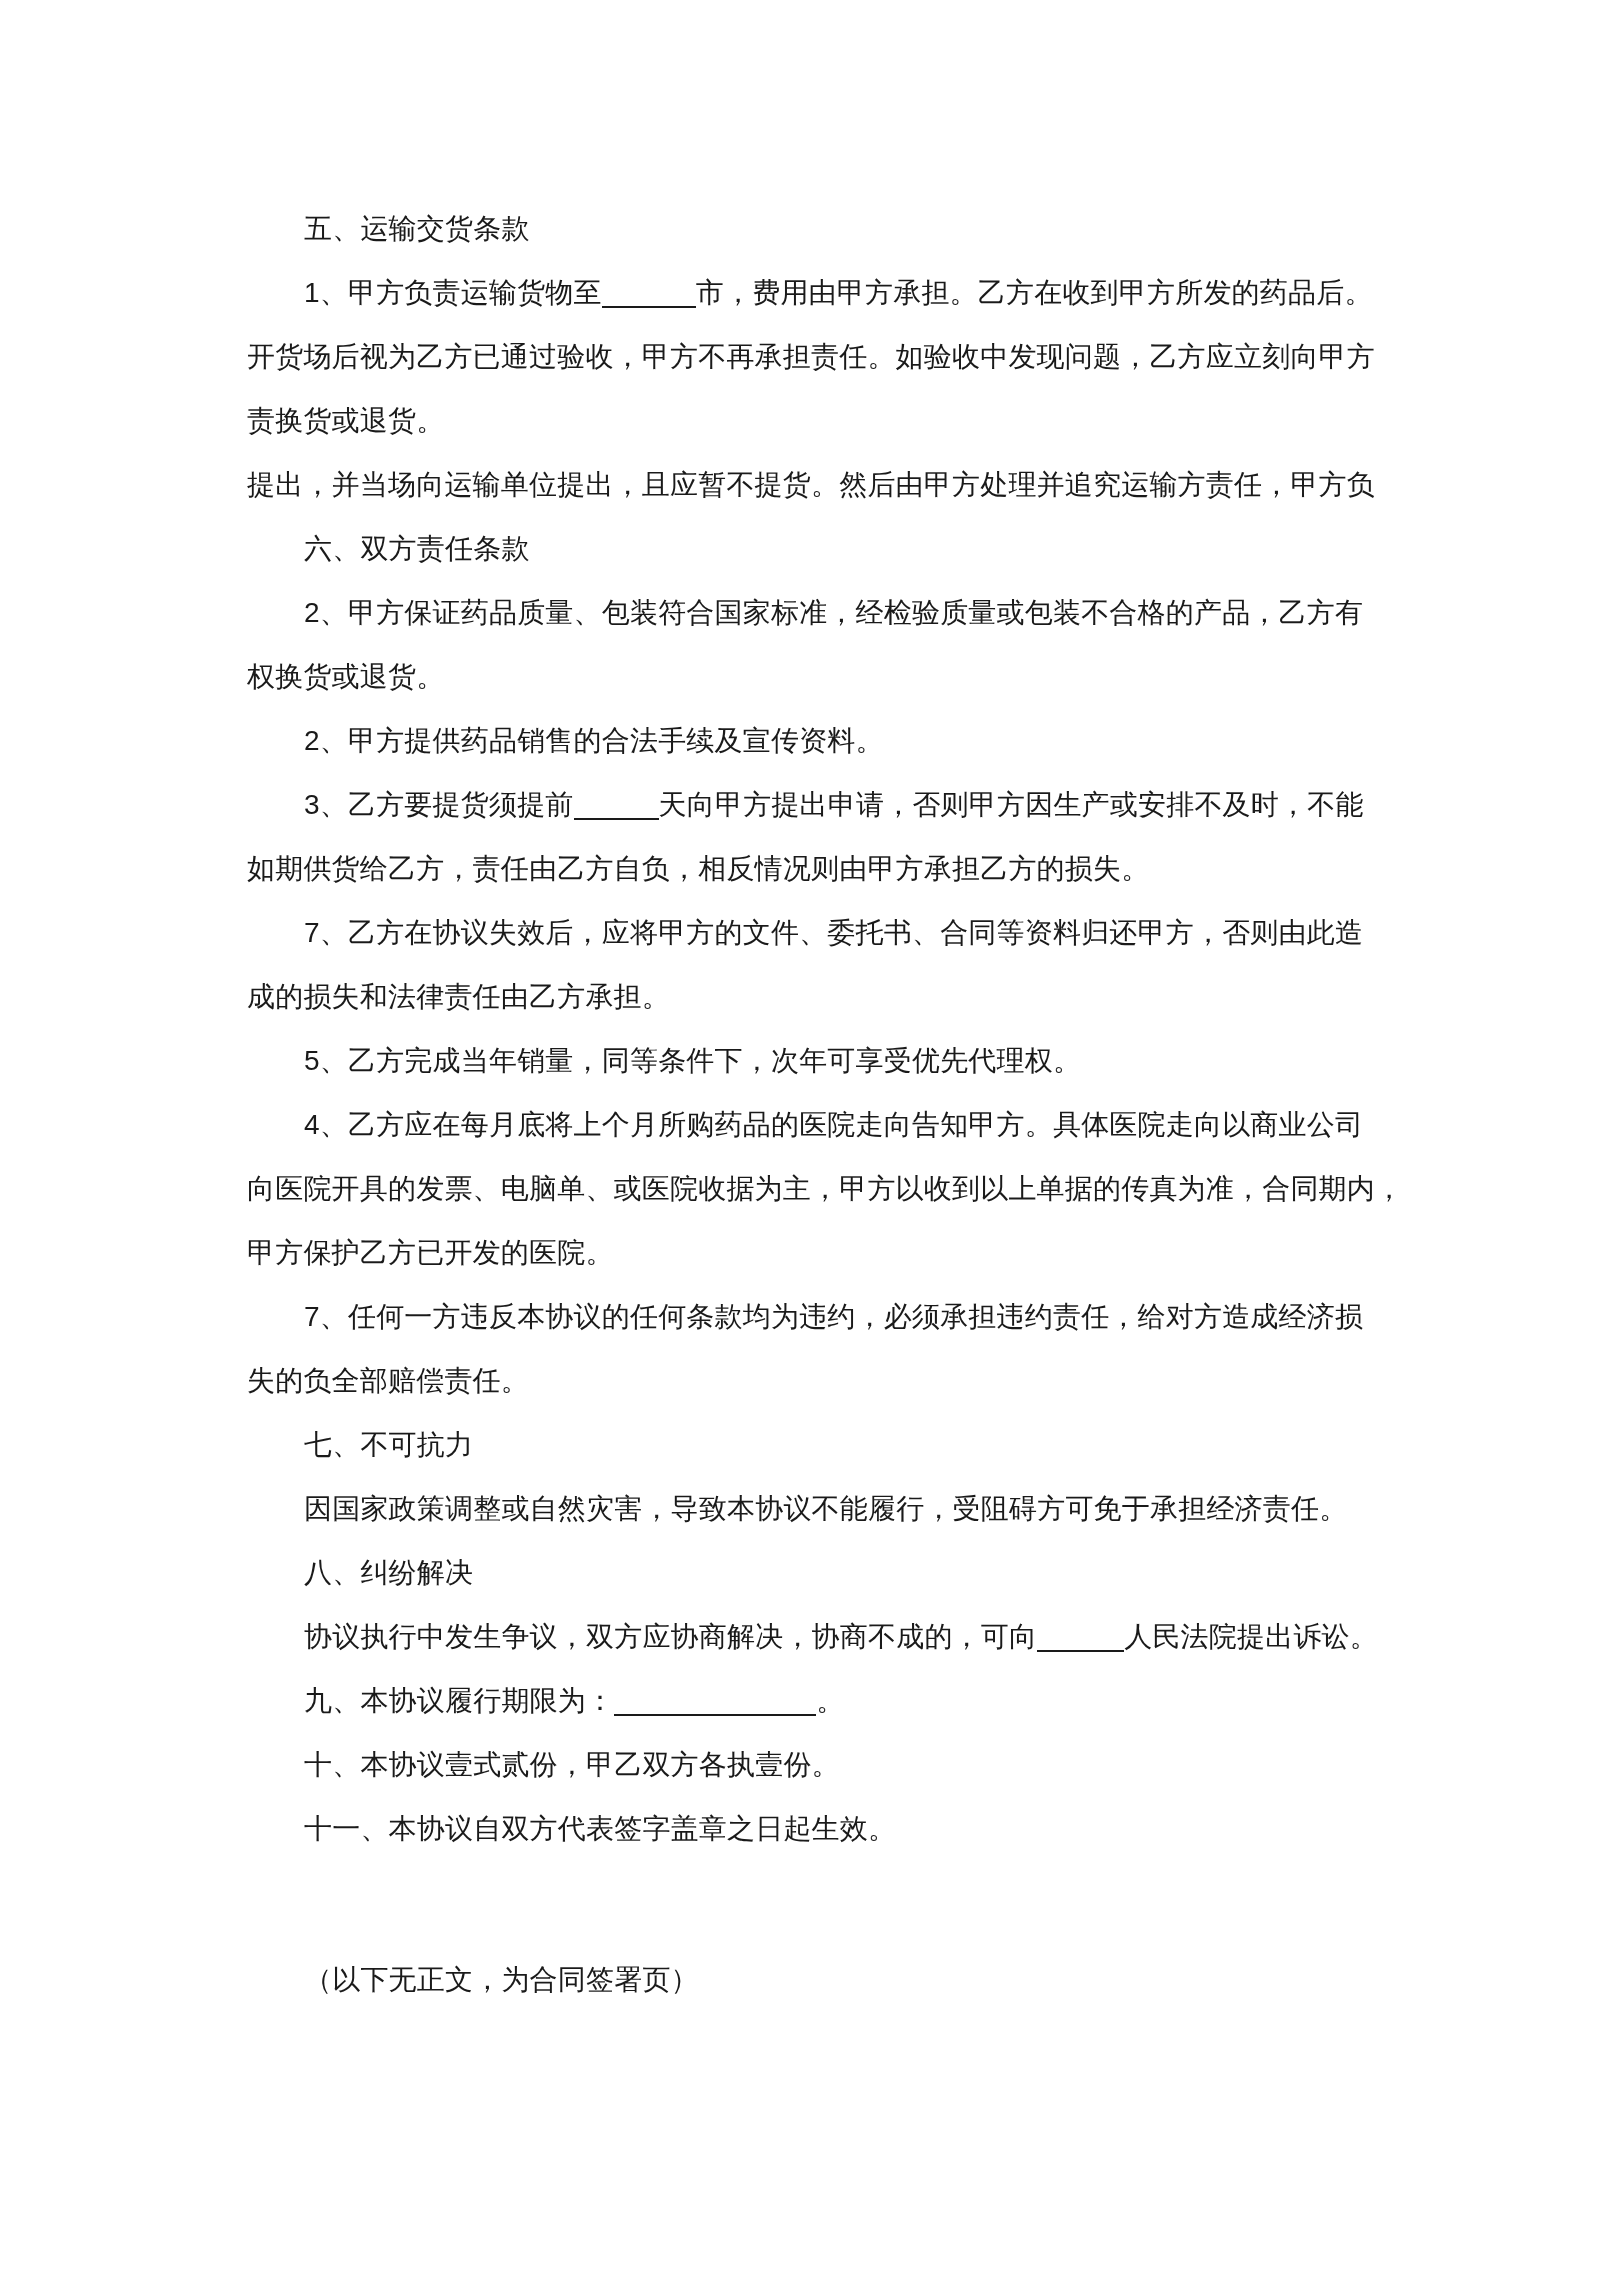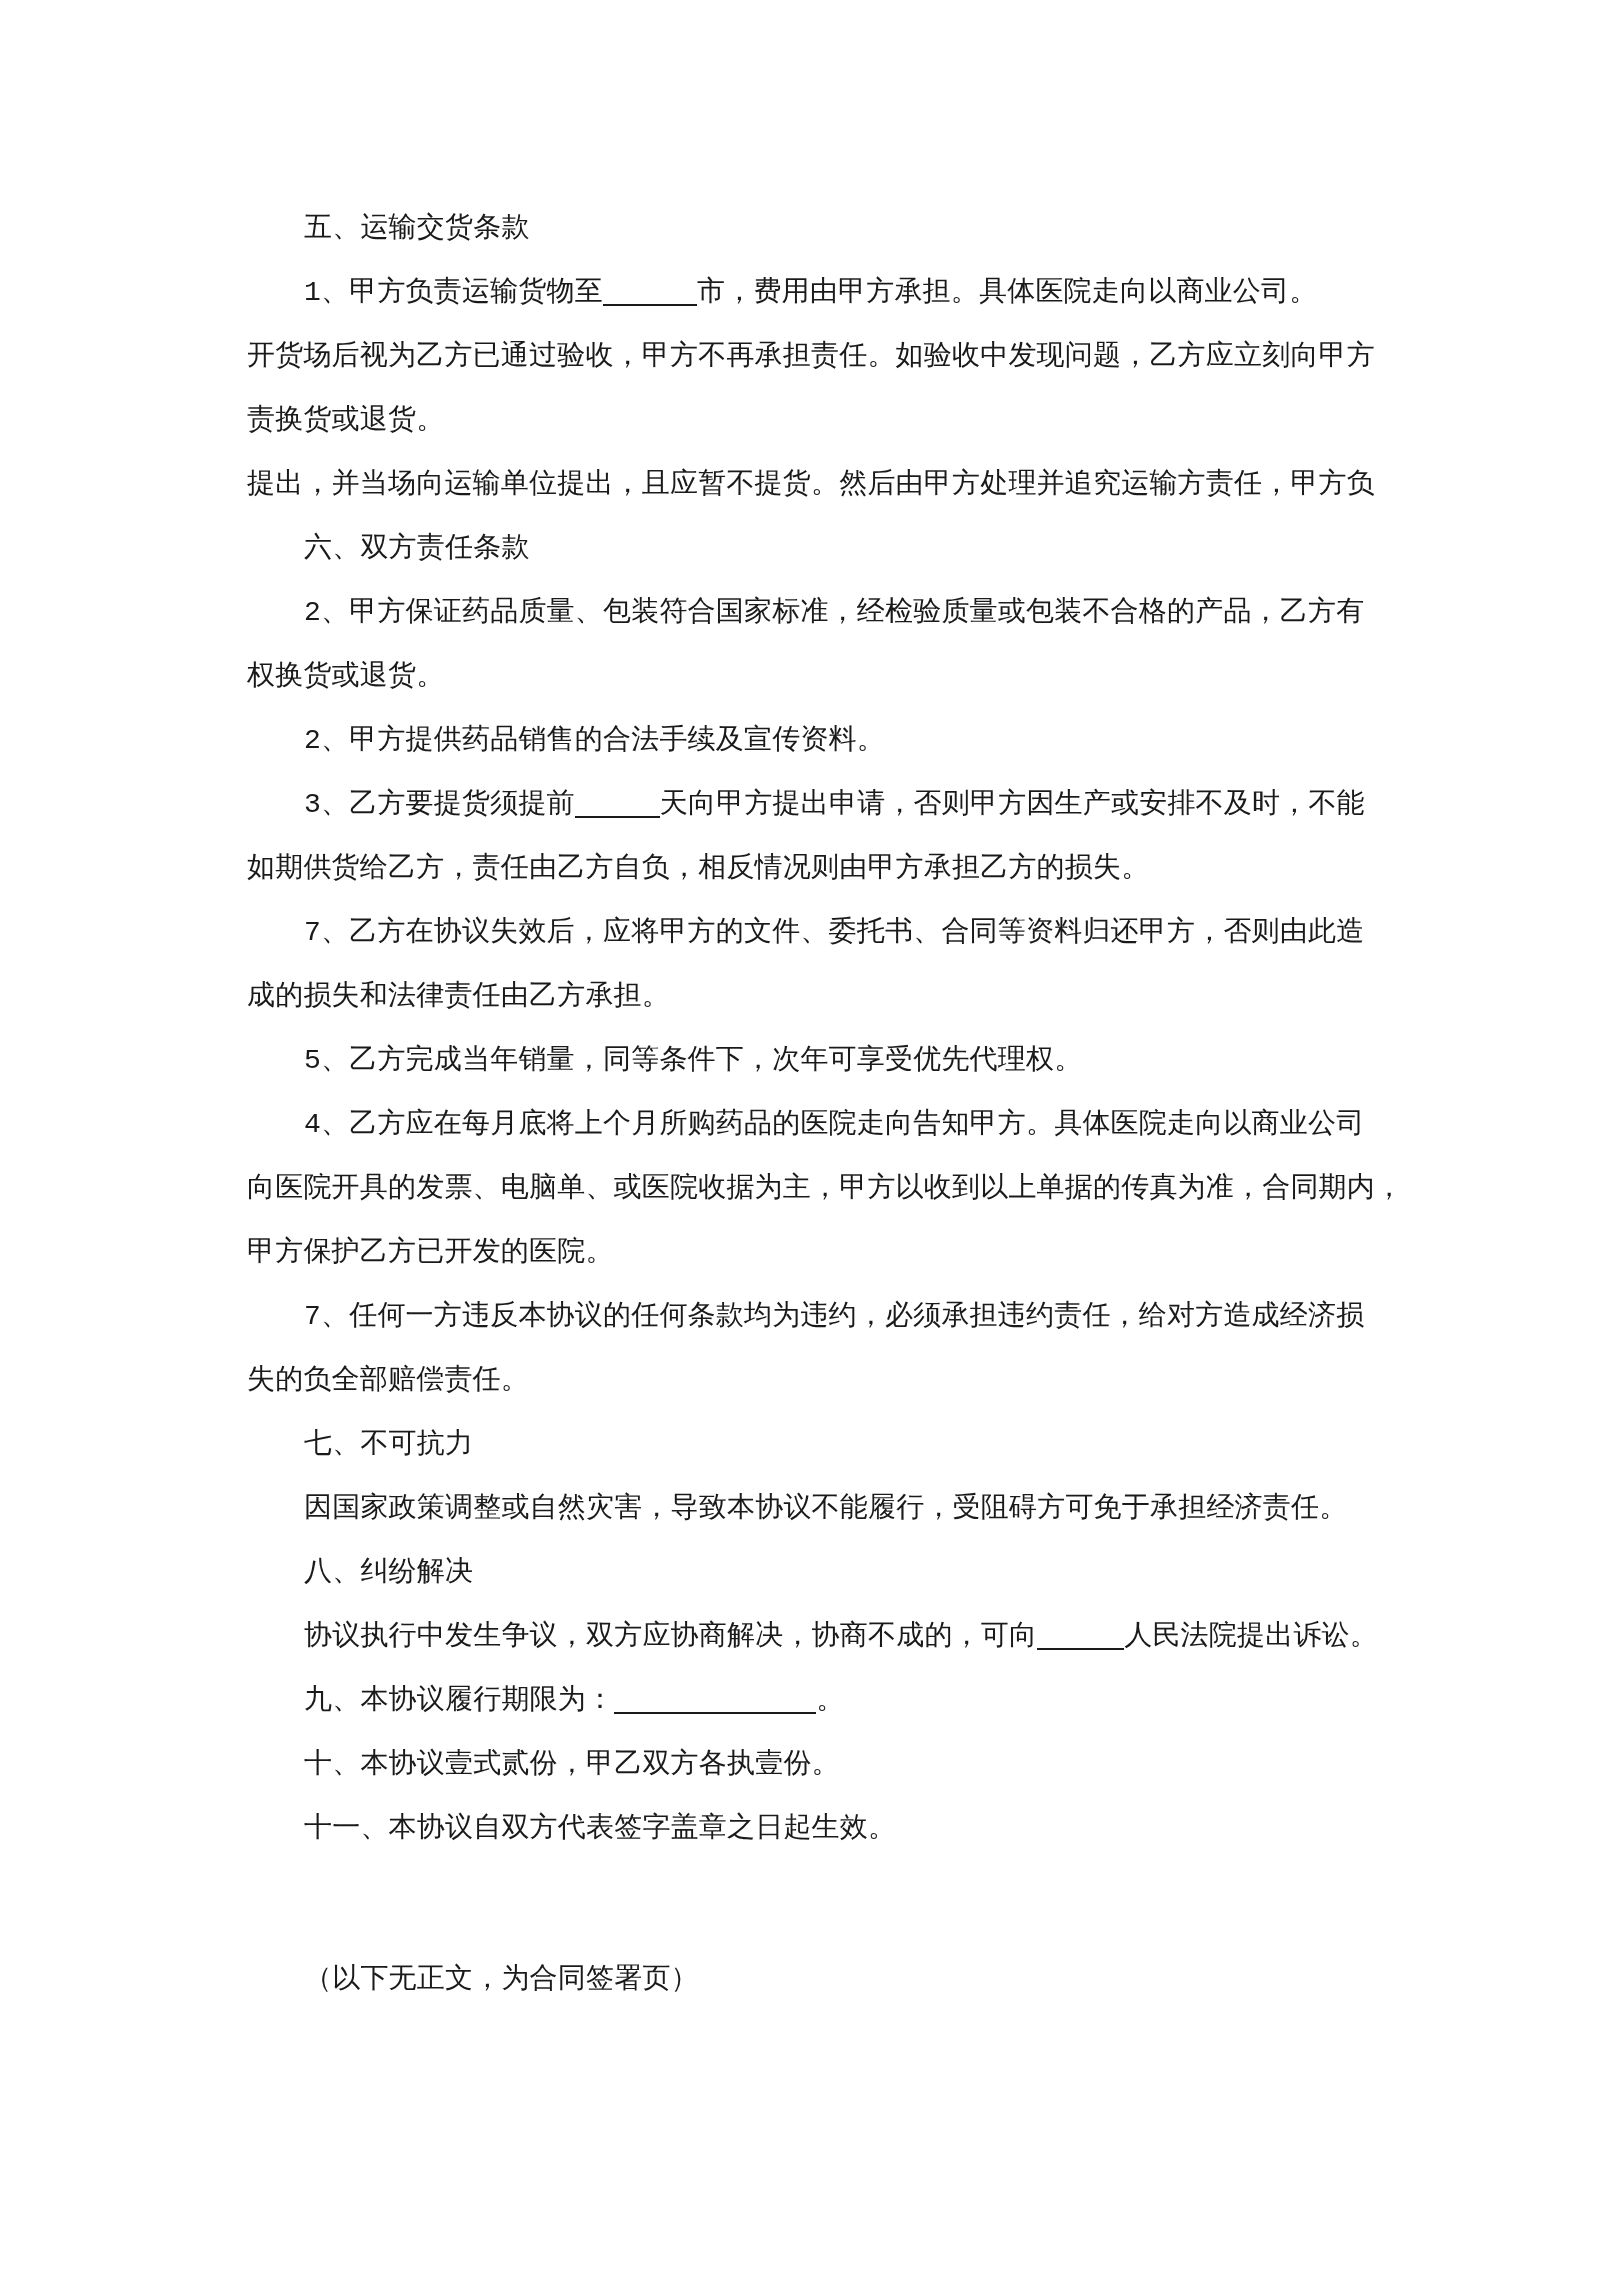--- a/index.html
+++ b/index.html
@@ -2,21 +2,21 @@
 <html style="font-size:14.5px"><head>
   <meta charset="utf-8">
   <style>
     html, body { margin: 0; padding: 0; background: #ffffff; }
     .page {
       position: relative;
       width: 1563px;
       height: 2294px;
       background: #ffffff;
       color: #1a1a1a;
-      font-family: Liberation Mono, monospace;
+      font-family: Liberation Sans, sans-serif;
       overflow: hidden;
     }
     .text-block {
       position: absolute;
       left: 247px;
       top: 197px;
       width: 1146px;
       font-size: 28px;
       letter-spacing: 0.2px;
     }
@@ -33,21 +33,21 @@
       vertical-align: -6.4px;
     }
     .spacer { width: 100%; }
   </style>
 </head>
 <body>
 
 <div class="page">
   <div class="text-block">
       <div class="line indent"><span>五、运输交货条款</span></div>
-      <div class="line indent"><span>1、甲方负责运输货物至</span><span class="blank" style="width: 94px;"></span><span>市，费用由甲方承担。具体医院走向以商业公司。</span></div>
+      <div class="line indent"><span>1、甲方负责运输货物至</span><span class="blank" style="width: 94px;"></span><span>市，费用由甲方承担。乙方在收到甲方所发的药品后。</span></div>
       <div class="line"><span>开货场后视为乙方已通过验收，甲方不再承担责任。如验收中发现问题，乙方应立刻向甲方</span></div>
       <div class="line"><span>责换货或退货。</span></div>
       <div class="line"><span>提出，并当场向运输单位提出，且应暂不提货。然后由甲方处理并追究运输方责任，甲方负</span></div>
       <div class="line indent"><span>六、双方责任条款</span></div>
       <div class="line indent"><span>2、甲方保证药品质量、包装符合国家标准，经检验质量或包装不合格的产品，乙方有</span></div>
       <div class="line"><span>权换货或退货。</span></div>
       <div class="line indent"><span>2、甲方提供药品销售的合法手续及宣传资料。</span></div>
       <div class="line indent"><span>3、乙方要提货须提前</span><span class="blank" style="width: 85px;"></span><span>天向甲方提出申请，否则甲方因生产或安排不及时，不能</span></div>
       <div class="line"><span>如期供货给乙方，责任由乙方自负，相反情况则由甲方承担乙方的损失。</span></div>
       <div class="line indent"><span>7、乙方在协议失效后，应将甲方的文件、委托书、合同等资料归还甲方，否则由此造</span></div>

